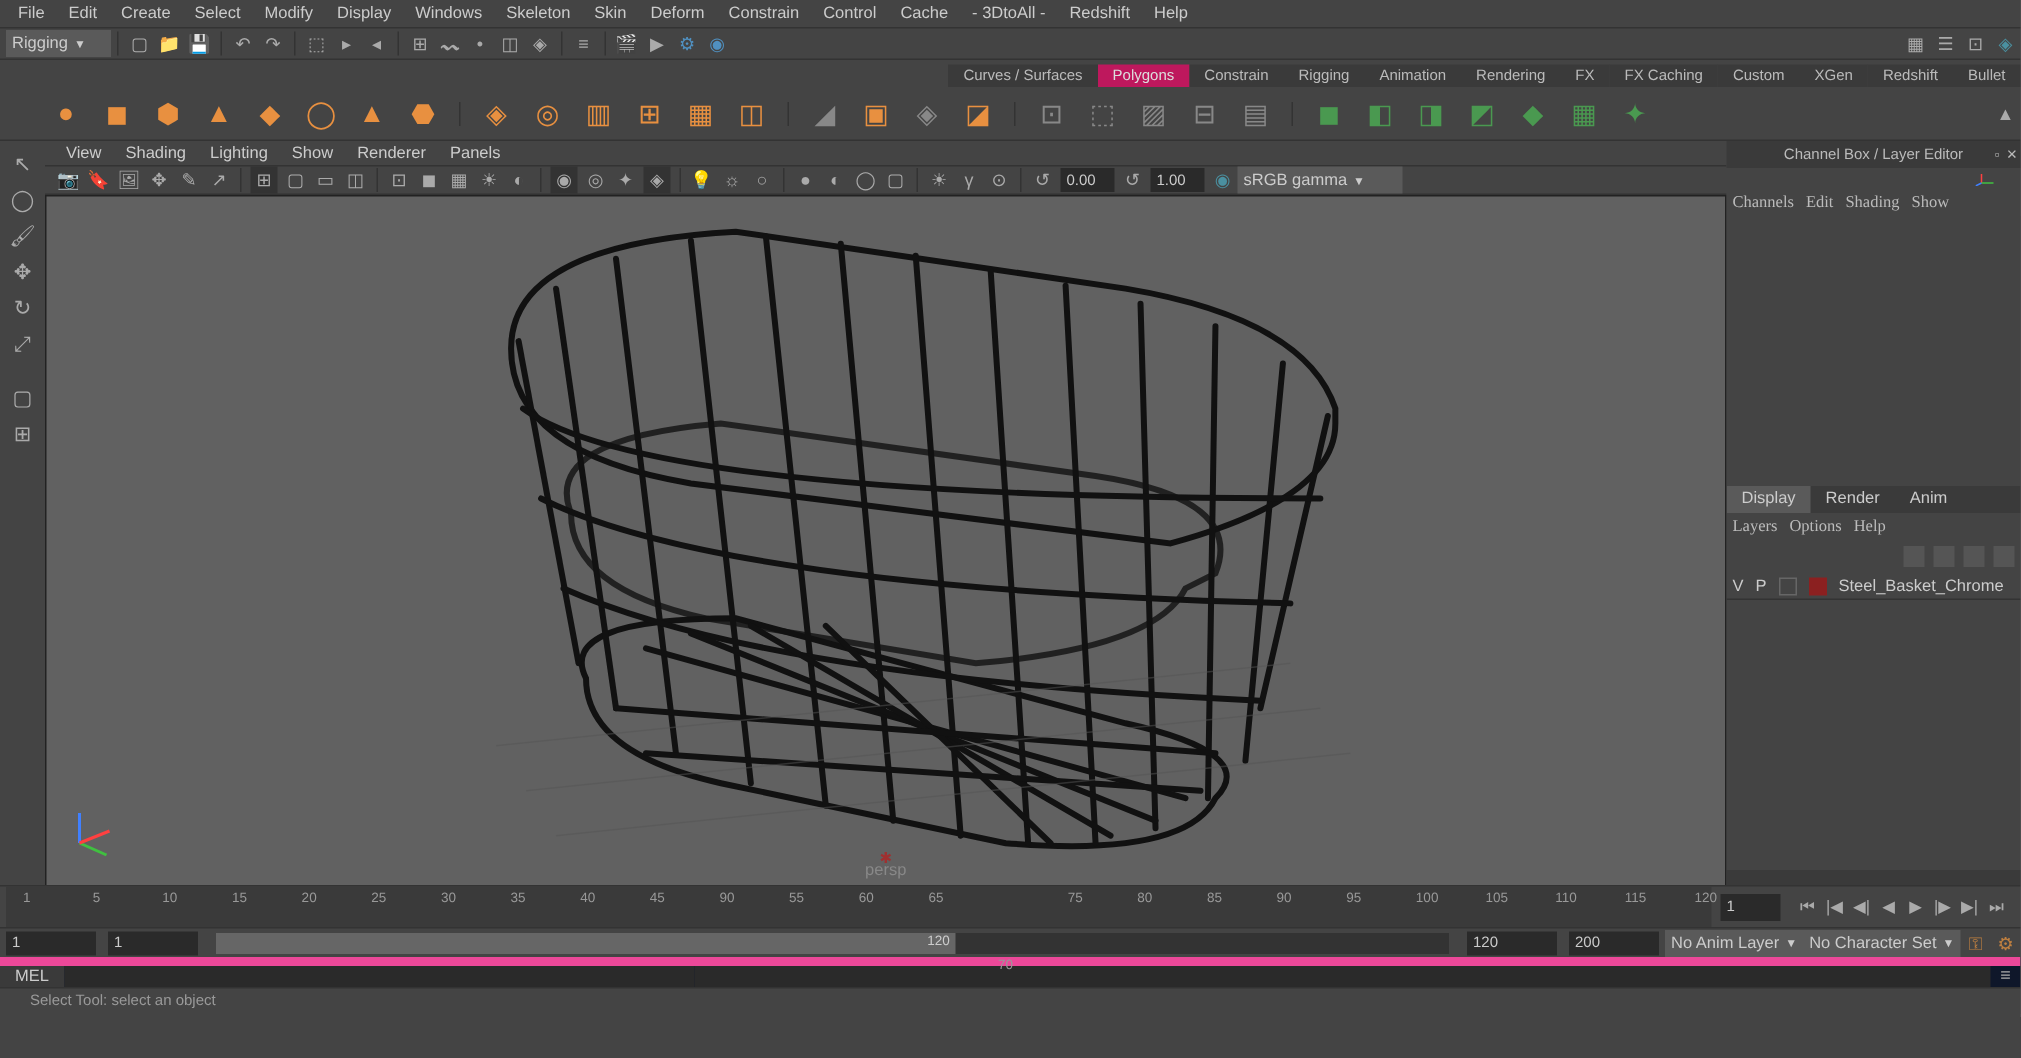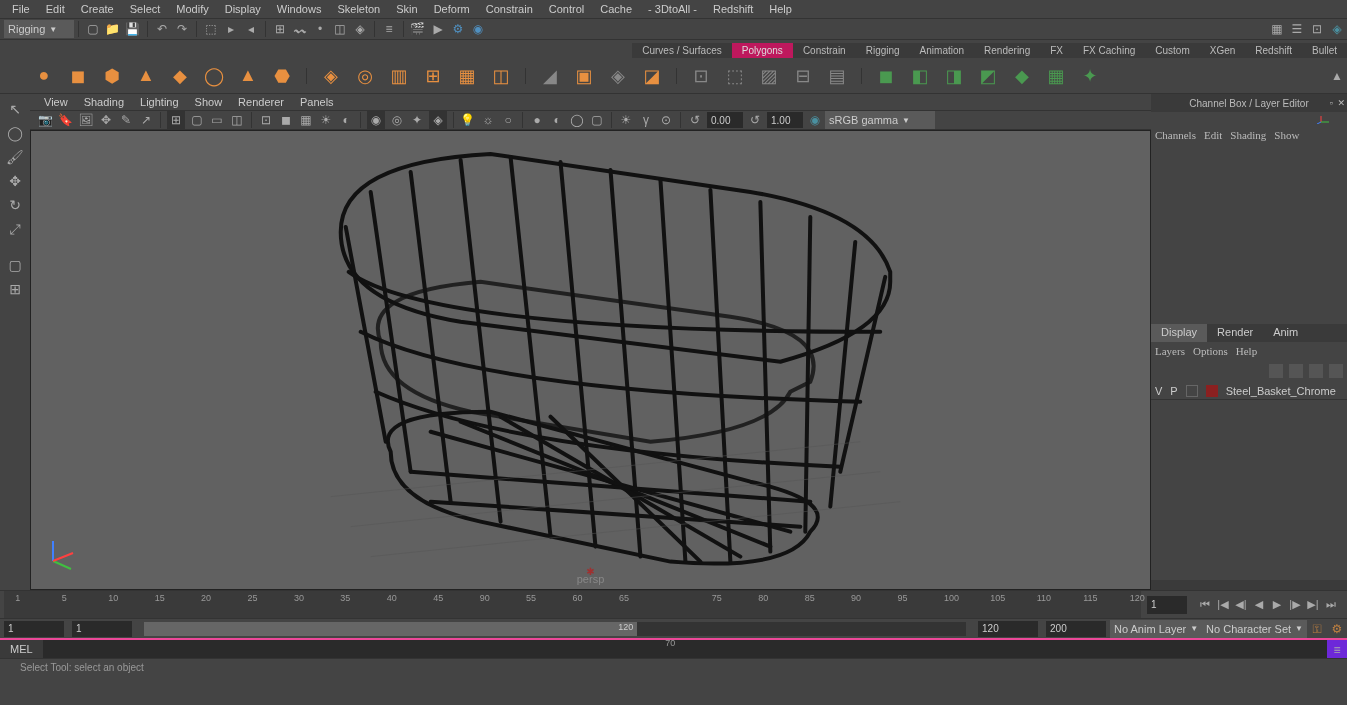--- a/index.html
+++ b/index.html
@@ -43,21 +43,21 @@
 .timeslider { height: 28px; background: #444444; display: flex; align-items: center; border-top: 1px solid #333; position: relative; }
 .timeslider .ticks { flex: 1; height: 100%; position: relative; margin: 0 4px; background: #3a3a3a; }
 .timeslider .tick { position: absolute; top: 2px; font-size: 9px; color: #999; }
 .timeslider-field { background: #2a2a2a; color: #ccc; height: 18px; width: 40px; display: flex; align-items: center; padding: 0 4px; font-size: 10px; margin: 0 2px; }
 .play-controls { display: flex; align-items: center; gap: 2px; padding: 0 8px; }
 .play-controls .pc { width: 16px; height: 16px; display: flex; align-items: center; justify-content: center; color: #aaa; font-size: 11px; cursor: pointer; }
 .rangeslider { height: 20px; background: #444444; display: flex; align-items: center; border-top: 1px solid #333; }
 .rs-field { background: #2a2a2a; color: #ccc; height: 16px; width: 60px; display: flex; align-items: center; padding: 0 4px; font-size: 10px; margin: 0 4px; }
 .rs-track { flex: 1; height: 14px; background: #333; margin: 0 8px; position: relative; }
 .rs-handle { position: absolute; height: 100%; background: #666; }
-.cmdline { height: 20px; background: #6d28d9; display: flex; align-items: flex-end; border-top: 2px solid #ec4899; }
+.cmdline { height: 20px; background: #0f172a; display: flex; align-items: flex-end; border-top: 6px solid #ec4899; }
 .cmd-label { background: #3a3a3a; padding: 2px 10px; height: 100%; display: flex; align-items: center; }
 .cmd-input { flex: 1; background: #2a2a2a; height: 100%; display: flex; align-items: center; padding: 0 6px; }
 .helpline { height: 18px; background: #444444; display: flex; align-items: center; padding: 0 20px; color: #999; font-size: 10px; border-top: 1px solid #333; }
 .axis-gizmo { position: absolute; bottom: 18px; left: 12px; width: 40px; height: 40px; }
 .persp-label { position: absolute; bottom: 4px; left: 50%; transform: translateX(-50%); color: #888; font-size: 11px; }
 .star-icon { position: absolute; bottom: 12px; left: 50%; transform: translateX(-50%); color: #a03030; font-size: 10px; }
 .layer-icons { display: flex; justify-content: flex-end; padding: 4px; gap: 6px; }
 .layer-icons span { width: 14px; height: 14px; background: #555; cursor: pointer; }
 </style>
 </head>

